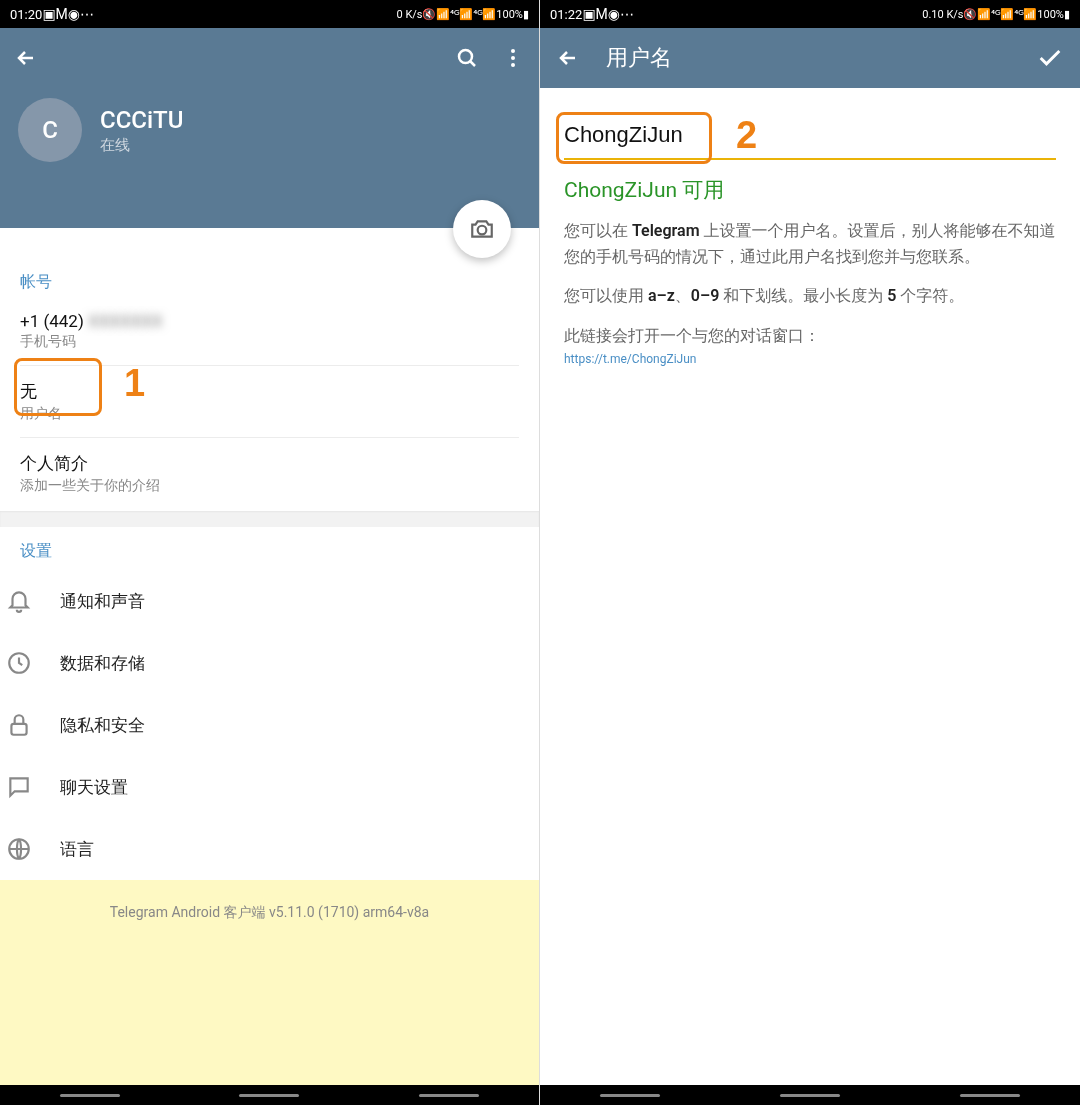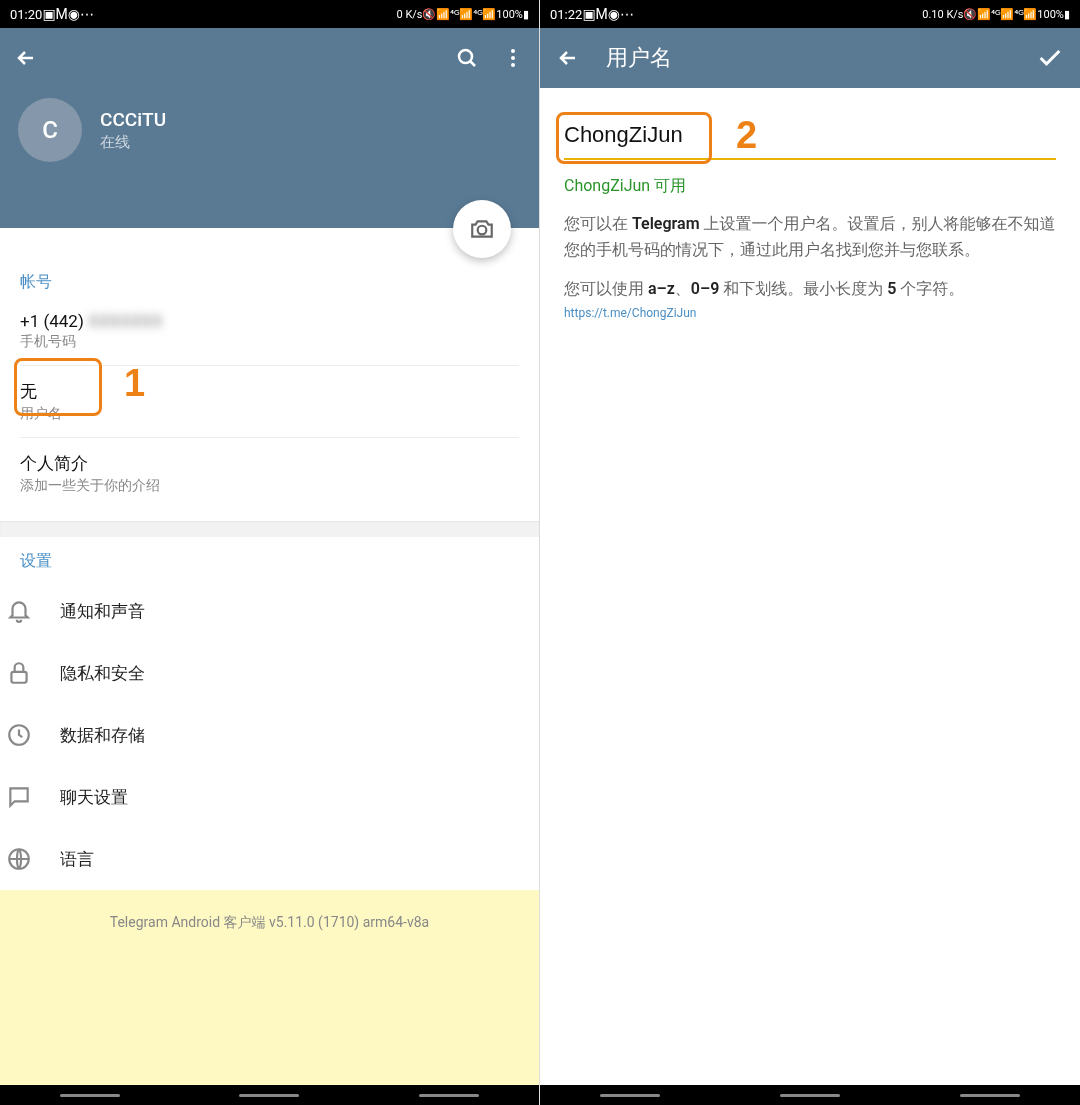--- a/index.html
+++ b/index.html
@@ -13,25 +13,25 @@
   .nav-bar { position: absolute; bottom: 0; left: 0; right: 0; height: 20px; background: #000; display: flex; justify-content: space-around; align-items: center; }
   .nav-handle { width: 60px; height: 3px; background: #888; border-radius: 2px; }
 
   
   .header-area { background: #5a7a94; position: relative; height: 200px; }
   .toolbar { display: flex; align-items: center; justify-content: space-between; padding: 10px 14px; height: 60px; }
   .toolbar-left, .toolbar-right { display: flex; align-items: center; gap: 22px; }
   .icon-btn { color: #fff; cursor: pointer; display: flex; align-items: center; justify-content: center; }
   .profile-row { display: flex; align-items: center; padding: 0 18px; gap: 18px; margin-top: 10px; position: relative; }
   .avatar { width: 64px; height: 64px; border-radius: 50%; background: #8597aa; color: #fff; display: flex; align-items: center; justify-content: center; font-size: 24px; font-weight: 500; }
-  .profile-text .name { color: #fff; font-size: 19px; font-weight: 500; }
+  .profile-text .name { color: #fff; font-size: 24px; font-weight: 500; }
   .profile-text .status { color: #d0d8e0; font-size: 15px; margin-top: 2px; }
   .camera-fab { position: absolute; right: 28px; bottom: -30px; width: 58px; height: 58px; border-radius: 50%; background: #fff; box-shadow: 0 3px 8px rgba(0,0,0,0.25); display: flex; align-items: center; justify-content: center; }
 
-  .section { background: #fff; padding: 14px 20px 16px; }
+  .section { background: #fff; padding: 14px 20px 6px; }
   .section-title { color: #4a8fc5; font-size: 16px; font-weight: 500; margin-bottom: 8px; }
   .row { padding: 10px 0; }
   .row .value { font-size: 17px; color: #111; }
   .row .sub { font-size: 14px; color: #888; margin-top: 2px; }
   .divider { height: 1px; background: #ececec; margin: 4px 0; }
   .gap { height: 16px; background: #f2f2f2; box-shadow: inset 0 1px 2px rgba(0,0,0,0.05); }
   .blur { color: transparent; text-shadow: 0 0 9px rgba(0,0,0,0.5); user-select:none; }
 
   .settings-list .srow { display: flex; align-items: center; gap: 28px; padding: 18px 6px; font-size: 17px; color: #222; }
   .settings-list .srow svg, .settings-list .srow .sicon { color: #888; width: 26px; height: 26px; display: flex; align-items:center; justify-content:center; }
@@ -39,21 +39,21 @@
 
   .highlight-box { position: absolute; border: 3px solid #ee8115; border-radius: 8px; pointer-events: none; }
   .annotation { position: absolute; color: #ee8115; font-size: 38px; font-weight: 700; font-family: Arial, sans-serif; pointer-events: none; }
 
   
   .toolbar2 { background: #5a7a94; height: 60px; display: flex; align-items: center; justify-content: space-between; padding: 0 16px; }
   .toolbar2-left { display: flex; align-items: center; gap: 26px; }
   .toolbar2-title { color: #fff; font-size: 22px; font-weight: 500; }
   .input-wrap { position: relative; padding: 30px 24px 6px; }
   .username-input { font-size: 22px; color: #111; border: none; border-bottom: 2px solid #eab308; width: 100%; padding: 4px 0 10px; outline: none; background: transparent; }
-  .avail { color: #2a9428; font-size: 16px; padding: 10px 24px 0; }
+  .avail { color: #2a9428; font-size: 21px; padding: 10px 24px 0; }
   .desc { color: #666; font-size: 16px; padding: 14px 24px 0; line-height: 1.6; }
   .desc b { color: #222; font-weight: 600; }
   .link-text { color: #4a8fc5; font-size: 12px; padding: 4px 24px; }
 </style>
 </head>
 <body>
 
 <div class="phone phone-left">
   <div class="status-bar">
     <div class="status-left">
@@ -149,34 +149,34 @@
       <span class="sicon">
           <svg viewBox="0 0 24 24" width="24" height="24" fill="none" stroke="currentColor" stroke-width="2">
             <path d="M18 16V10a6 6 0 10-12 0v6l-2 2h16l-2-2zM10 20a2 2 0 004 0"></path>
           </svg>
         </span>
       <span>通知和声音</span>
     </div>
     <div class="srow">
       <span class="sicon">
           <svg viewBox="0 0 24 24" width="24" height="24" fill="none" stroke="currentColor" stroke-width="2">
+            <circle cx="12" cy="12" r="9"></circle>
+            <path d="M12 7v5l3 2"></path>
+          </svg>
+        </span>
+      <span>数据和存储</span>
+    </div>
+    <div class="srow">
+      <span class="sicon">
+          <svg viewBox="0 0 24 24" width="24" height="24" fill="none" stroke="currentColor" stroke-width="2">
             <rect x="5" y="11" width="14" height="10" rx="2"></rect>
             <path d="M8 11V7a4 4 0 118 0v4"></path>
           </svg>
         </span>
       <span>隐私和安全</span>
-    </div>
-    <div class="srow">
-      <span class="sicon">
-          <svg viewBox="0 0 24 24" width="24" height="24" fill="none" stroke="currentColor" stroke-width="2">
-            <circle cx="12" cy="12" r="9"></circle>
-            <path d="M12 7v5l3 2"></path>
-          </svg>
-        </span>
-      <span>数据和存储</span>
     </div>
     <div class="srow">
       <span class="sicon">
           <svg viewBox="0 0 24 24" width="24" height="24" fill="none" stroke="currentColor" stroke-width="2">
             <path d="M4 4h16v12H8l-4 4V4z"></path>
           </svg>
         </span>
       <span>聊天设置</span>
     </div>
     <div class="srow">
@@ -244,20 +244,21 @@
   <div class="avail">ChongZiJun 可用</div>
 
   <div class="desc">
     <span>您可以在 </span><b>Telegram</b><span> 上设置一个用户名。设置后，别人将能够在不知道您的手机号码的情况下，通过此用户名找到您并与您联系。</span>
   </div>
 
   <div class="desc">
     <span>您可以使用 </span><b>a–z</b><span>、</span><b>0–9</b><span> 和下划线。最小长度为 </span><b>5</b><span> 个字符。</span>
   </div>
 
+  <div class="desc">此链接会打开一个与您的对话窗口：</div>
   <div class="link-text">https://t.me/ChongZiJun</div>
 
   <div class="nav-bar">
     <div class="nav-handle"></div>
       <div class="nav-handle"></div>
       <div class="nav-handle"></div>
   </div>
 
   <div class="highlight-box" style="left:16px; top:112px; width:156px; height:52px;"></div>
   <div class="annotation" style="left:196px; top:114px;">2</div>

